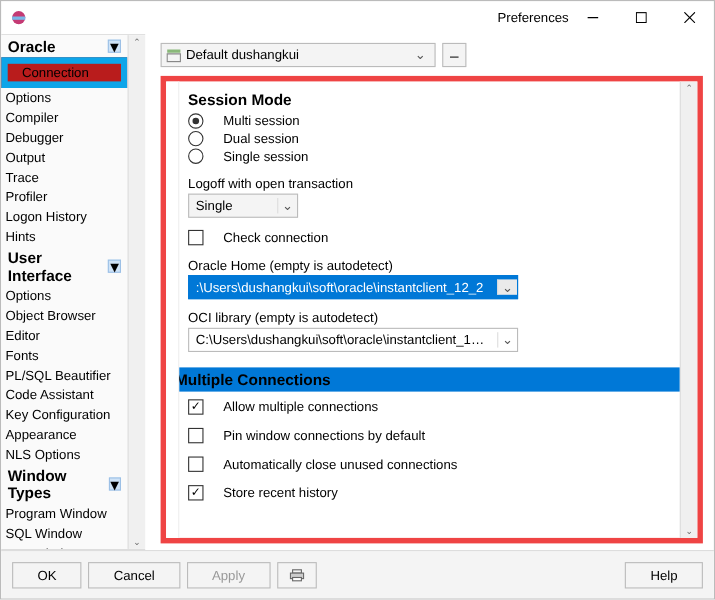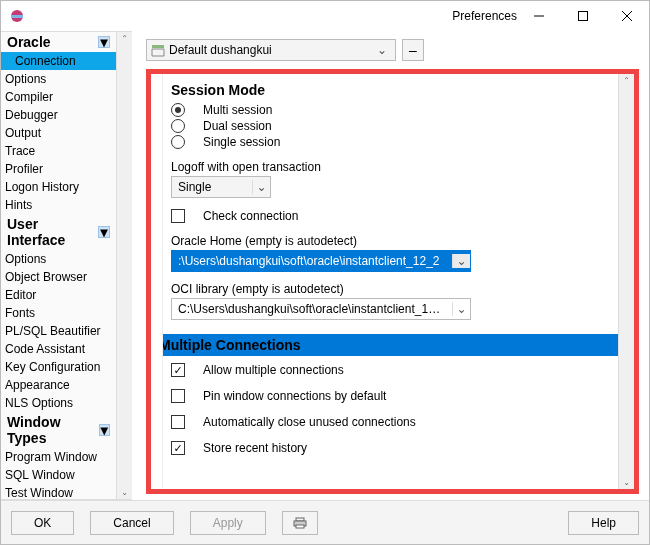--- a/index.html
+++ b/index.html
@@ -12,21 +12,21 @@
   .winbtn { width: 44px; height: 30px; display: flex; align-items: center; justify-content: center; }
   .winbtn svg { width: 10px; height: 10px; }
 
   .main { flex: 1; display: flex; overflow: hidden; }
 
   .sidebar-wrap { display: flex; border-top: 1px solid #ddd; border-bottom: 1px solid #ddd; }
   .sidebar { width: 115px; overflow: hidden; background: #fafafa; }
   .tree-hdr { font-weight: 700; font-size: 14px; padding: 2px 6px; display: flex; align-items: center; justify-content: space-between; }
   .tree-hdr .drop { width: 12px; height: 12px; background: #cfe3f7; border: 1px solid #9cc0e6; display: inline-flex; align-items: center; justify-content: center; }
   .tree-item { padding: 2px 6px 2px 4px; cursor: default; white-space: nowrap; text-overflow: ellipsis; overflow: hidden; }
-  .tree-item.sel { background: #0ea5e9; border: 1px solid #0ea5e9; padding: 1px 5px 1px 13px; }
+  .tree-item.sel { background: #b91c1c; border: 6px solid #0ea5e9; padding: 1px 5px 1px 13px; }
   .side-scroll { width: 16px; border-left: 1px solid #ddd; background: #f0f0f0; display: flex; flex-direction: column; align-items: center; justify-content: space-between; padding: 2px 0; color: #666; font-size: 8px; }
 
   .content-wrap { flex: 1; display: flex; flex-direction: column; padding: 8px 10px 6px 14px; gap: 8px; overflow: hidden; }
   .topbar { display: flex; align-items: center; gap: 6px; }
   .dropdown { display: flex; align-items: center; border: 1px solid #bbb; height: 22px; background: #f4f4f4; padding: 0 4px 0 4px; }
   .dropdown .dic { width: 14px; height: 14px; margin-right: 4px; }
   .dropdown .val { flex: 1; font-size: 12px; padding-right: 6px; }
   .dropdown .chev { width: 18px; text-align: center; color: #555; }
   .sqbtn { width: 22px; height: 22px; border: 1px solid #bbb; display: flex; align-items: center; justify-content: center; font-size: 14px; background: #f4f4f4; }
 
@@ -47,21 +47,21 @@
   .lbl { font-size: 12px; }
   .sel-box { display:flex; align-items:center; border:1px solid #bbb; height:22px; background:#fff; }
   .sel-box .val { flex:1; padding:0 6px; font-size:12px; white-space:nowrap; overflow:hidden; text-overflow:ellipsis; }
   .sel-box .chev { width:18px; text-align:center; color:#555; border-left:1px solid #ddd; }
   .sel-box.hl { background:#0078d7; color:#fff; border-color:#0078d7; }
   .sel-box.hl .chev { background:#eaeaea; color:#555; }
   .sel-box.sm { width: 100px; background:#f4f4f4; }
 
   .section-bar { background:#0078d7; color:#000000; font-weight:700; font-size:14px; padding:3px 8px; margin: 4px -8px 6px -20px; }
 
-  .footer { height: 44px; border-top: 1px solid #ddd; display:flex; align-items:center; padding:0 10px; gap:16px; background:#f4f4f4; }
+  .footer { height: 44px; border-top: 1px solid #ddd; display:flex; align-items:center; padding:0 10px; gap:6px; background:#f4f4f4; }
   .btn { height:24px; border:1px solid #bbb; background:#f4f4f4; padding:0 22px; font-size:12px; display:flex; align-items:center; justify-content:center; }
   .btn.disabled { color:#999; }
   .btn.small { padding:0 10px; }
   .footer .spacer { flex:1; }
 </style>
 </head>
 <body>
 
 <div class="titlebar">
   <svg class="icon" viewBox="0 0 16 16">

